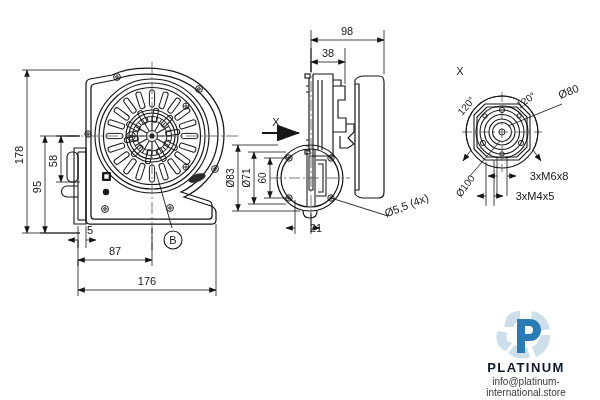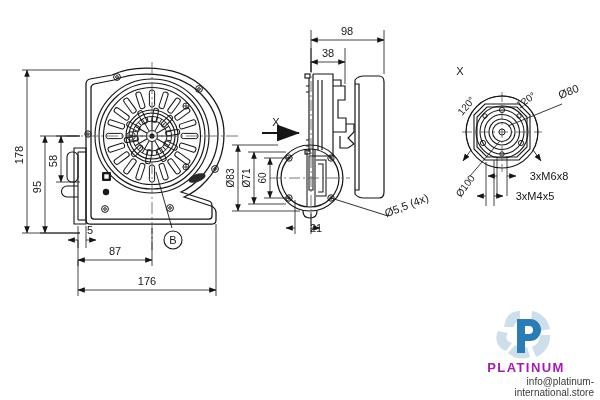--- a/index.html
+++ b/index.html
@@ -39,31 +39,30 @@
     width: 136px;
     text-align: center;
     pointer-events: none;
   }
   .logo-mark { display:block; margin: 0 auto; }
   .logo-word {
     font-family: "Liberation Sans", sans-serif;
     font-size: 13px;
     font-weight: bold;
     letter-spacing: 1.4px;
-    color: #a21caf;
+    color: #0f172a;
     margin: 0;
     line-height: 13px;
   }
   .logo-mail {
     font-family: "Liberation Sans", sans-serif;
     font-size: 10px;
     color: #3a3a3a;
     margin: 2px 0 0 0;
     line-height: 11px;
-    text-align: right;
   }
 </style>
 </head>
 <body>
 
 <div id="drawing-root">
 
 <svg class="cad" width="600" height="400" viewBox="0 0 600 400" xmlns="http://www.w3.org/2000/svg">
   <defs>
     <marker id="arrEnd" markerWidth="9" markerHeight="7" refX="8.5" refY="3.5" orient="auto">

